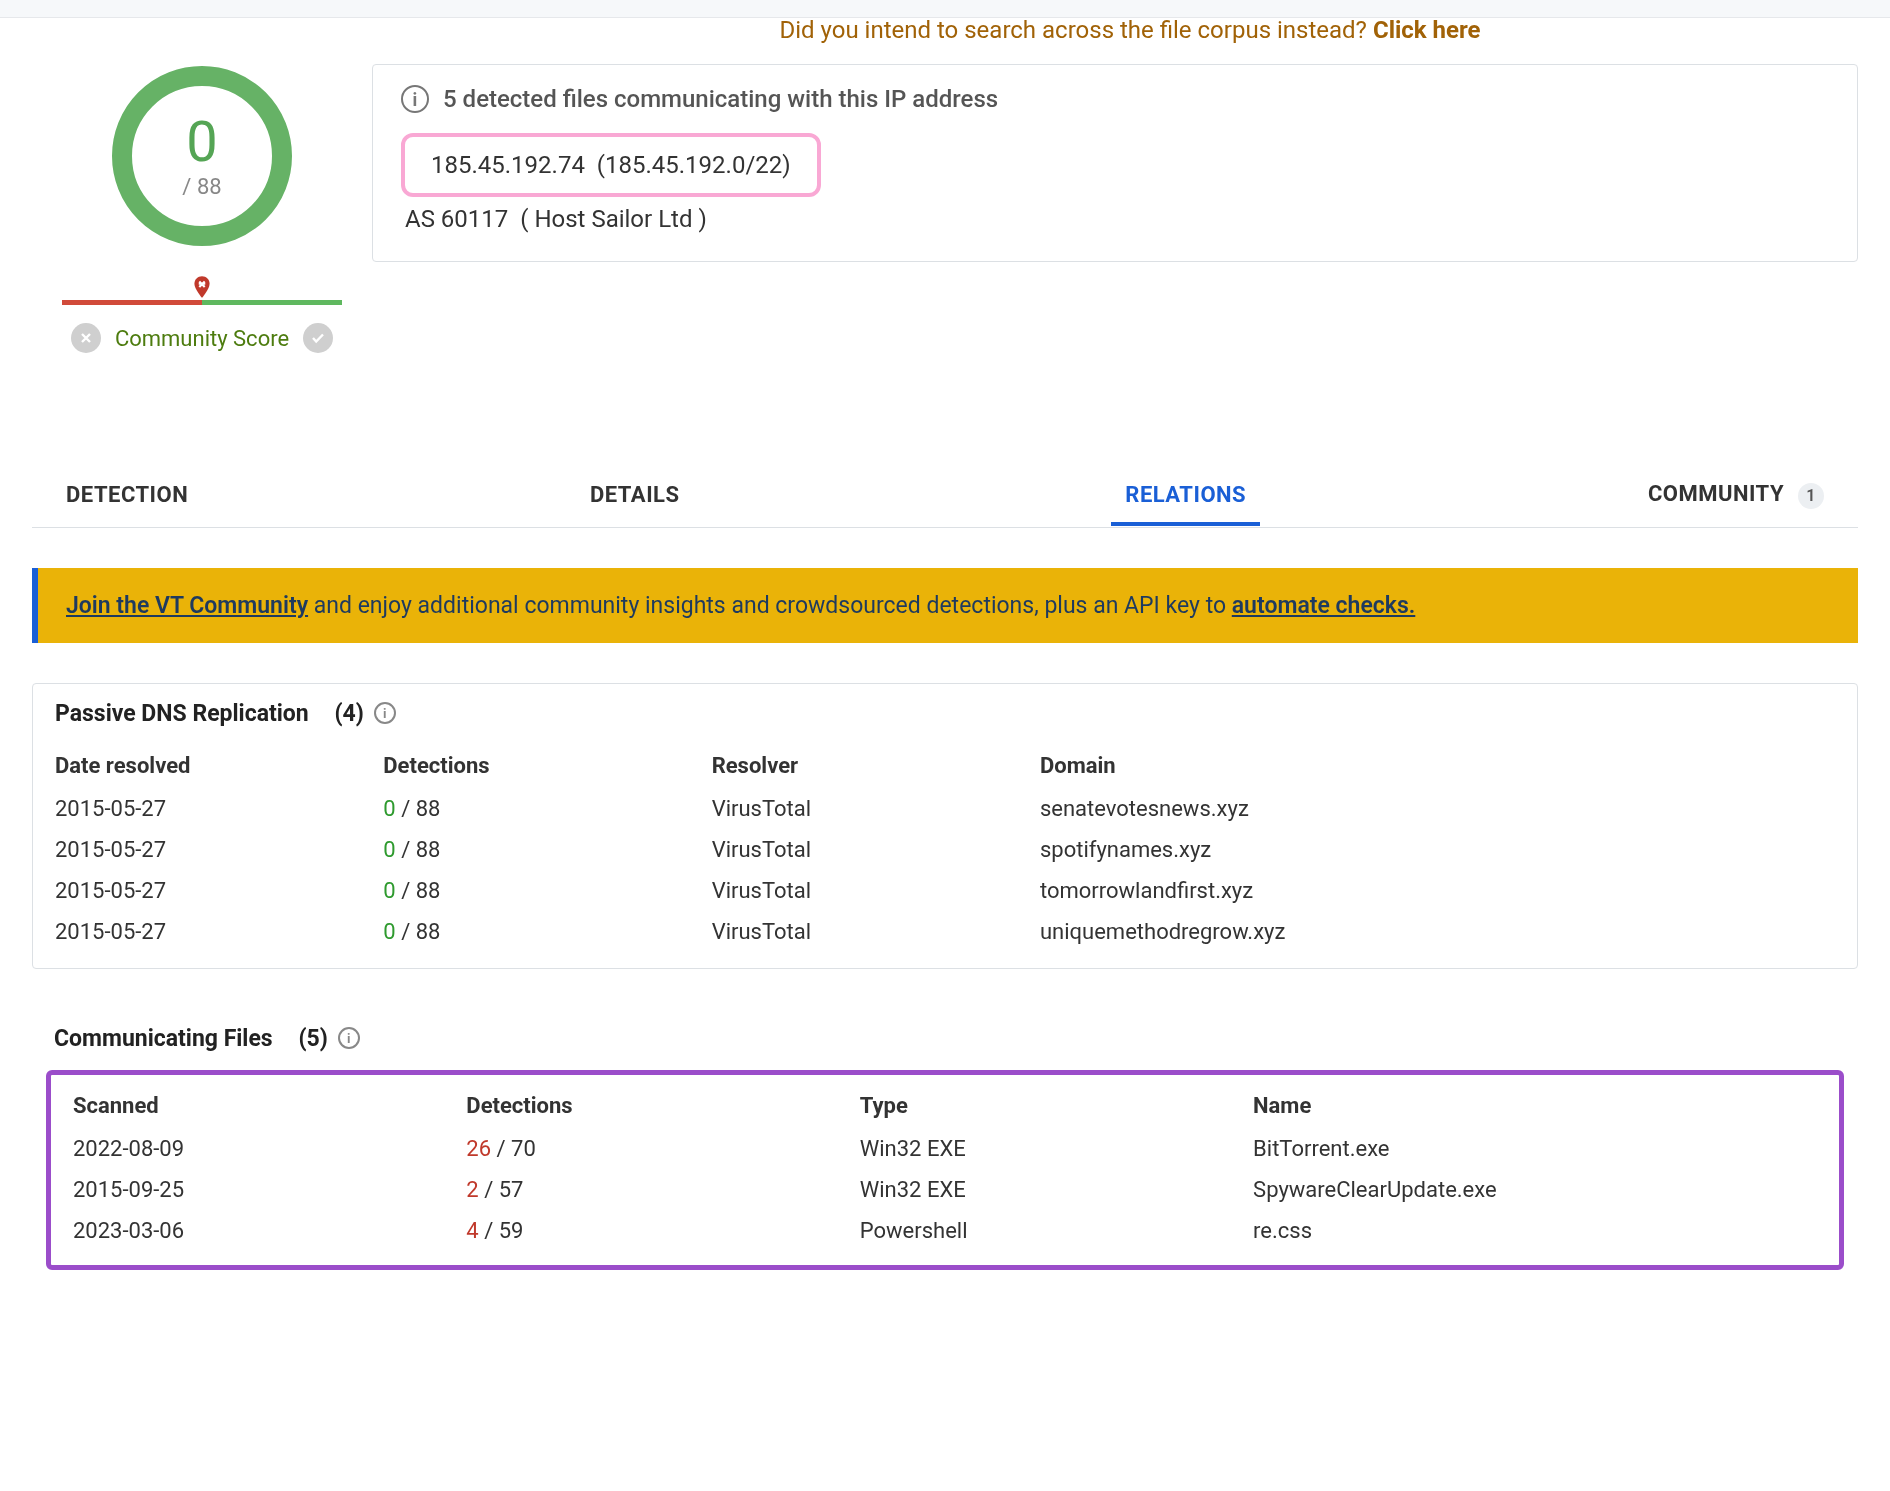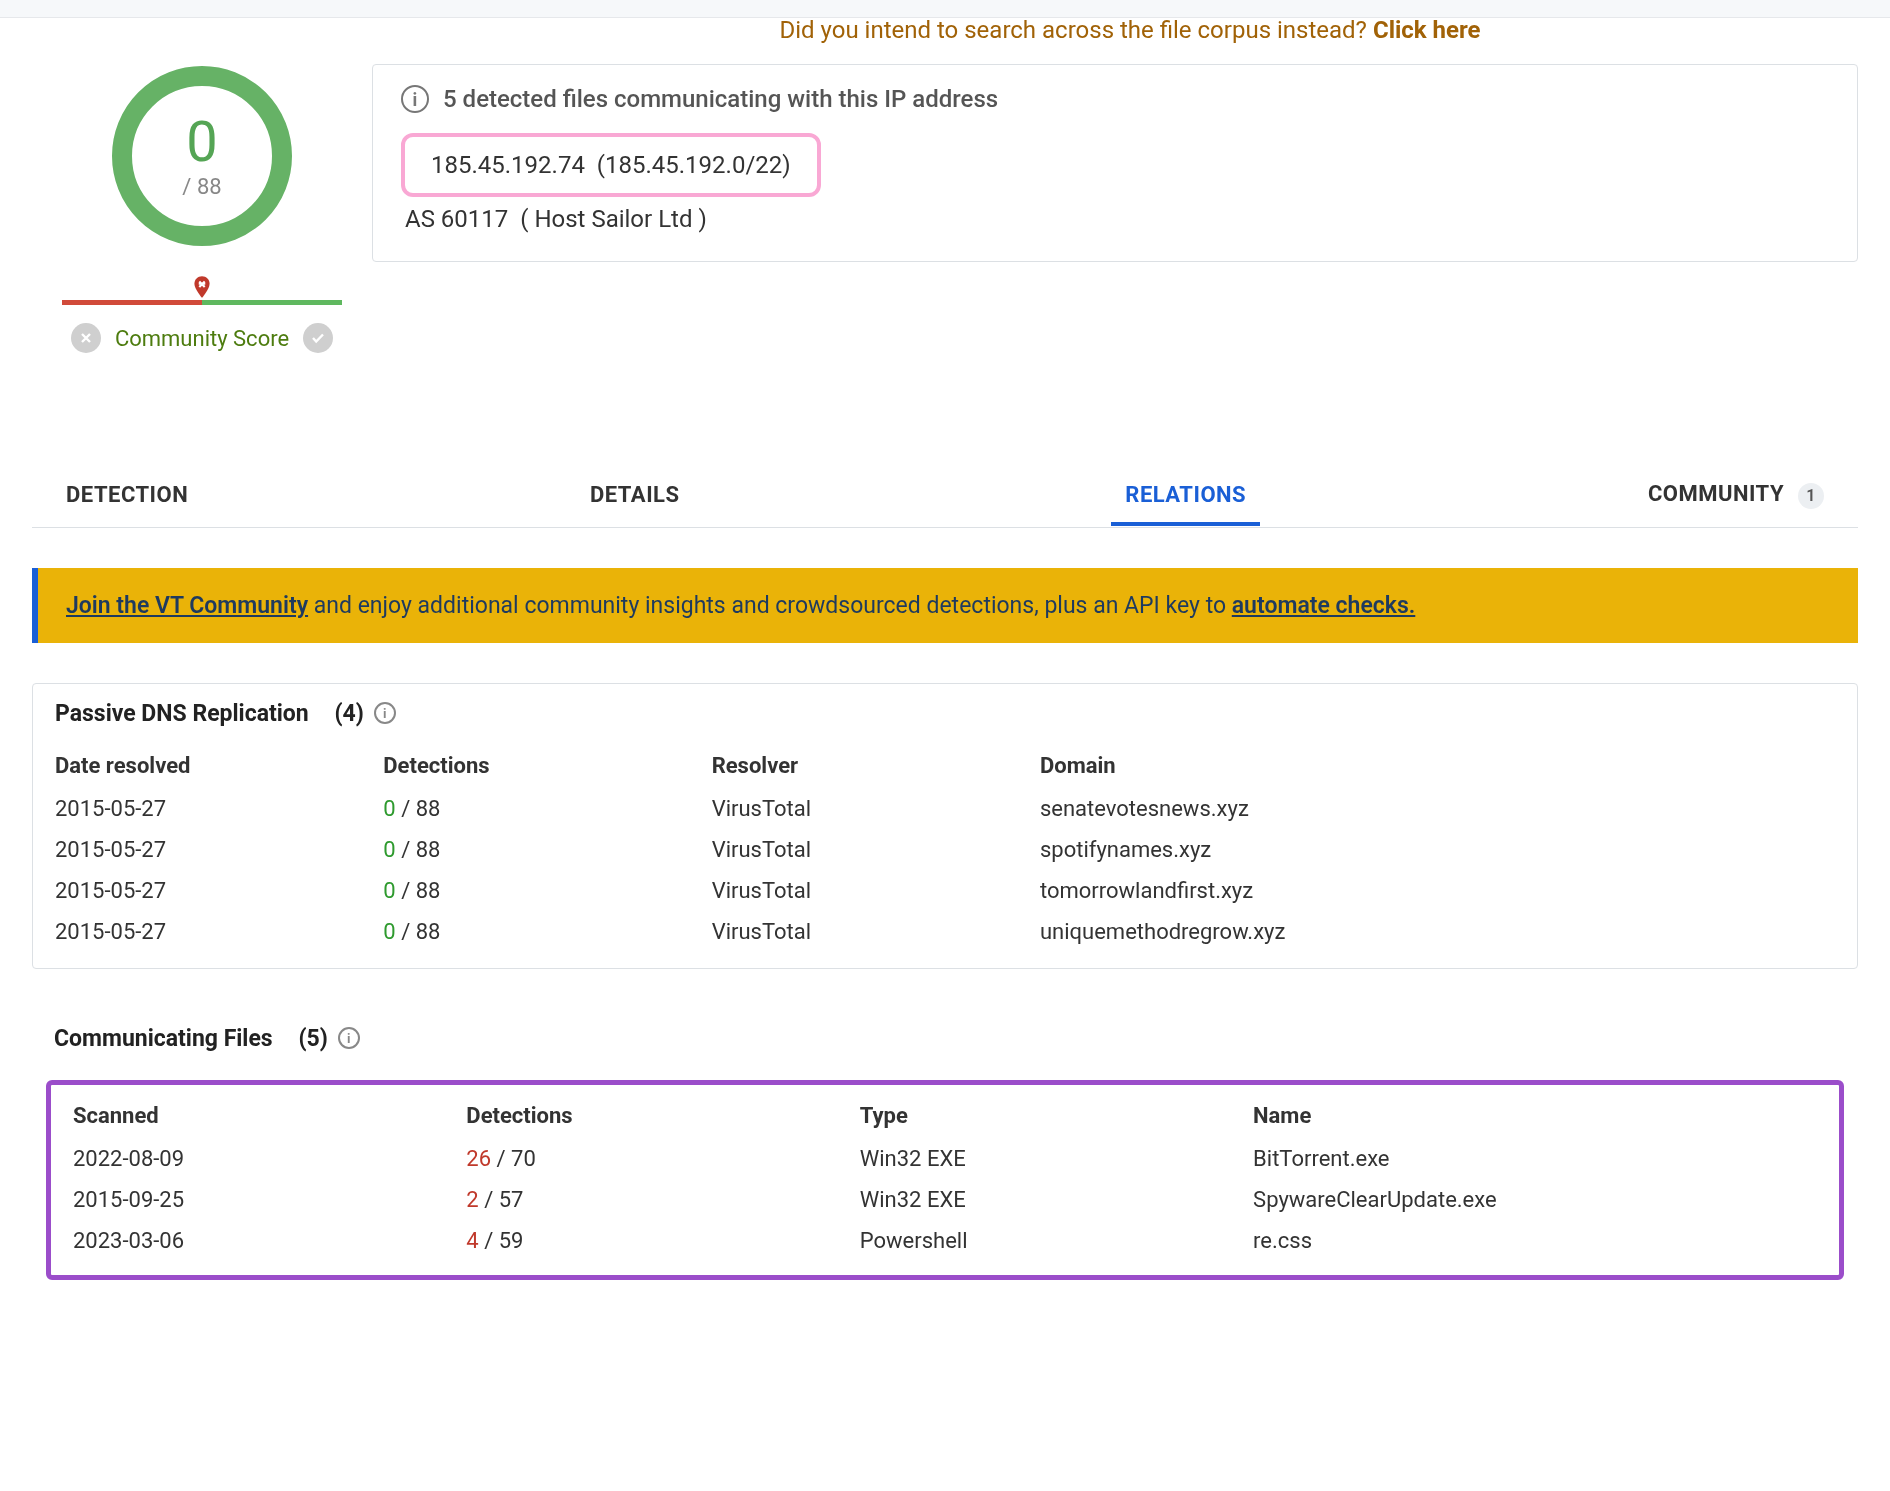--- a/index.html
+++ b/index.html
@@ -113,21 +113,21 @@
   }
   table { width: 100%; border-collapse: collapse; }
   th, td {
     text-align: left; padding: 8px 22px; font-size: 22px; color: #333;
   }
   th { font-weight: 700; padding-bottom: 10px; }
   .det-green { color: #2e9a2e; }
   .det-red { color: #c0392b; }
   .highlight-box {
     border: 5px solid #9b4dca; border-radius: 6px; padding: 10px 0 14px 0;
-    margin: 10px 14px;
+    margin: 0 14px;
   }
   .domain-link { cursor: pointer; }
   .comm-section { border: none; padding: 0; }
   .comm-section .section-header { padding-left: 22px; }
 </style>
 </head>
 <body>
 
 <div class="top-banner"></div>
 

